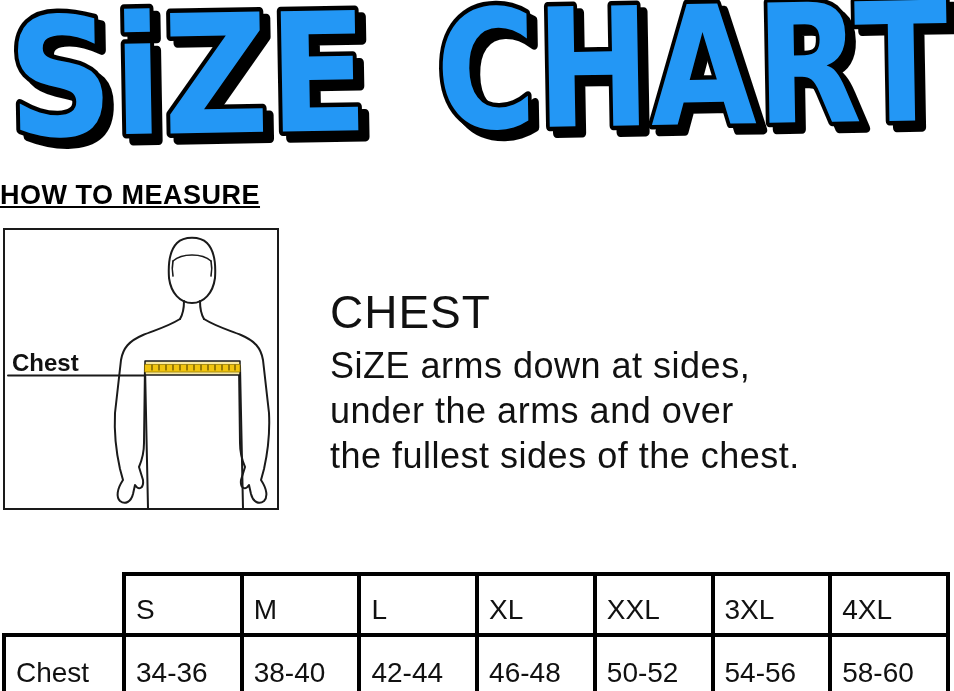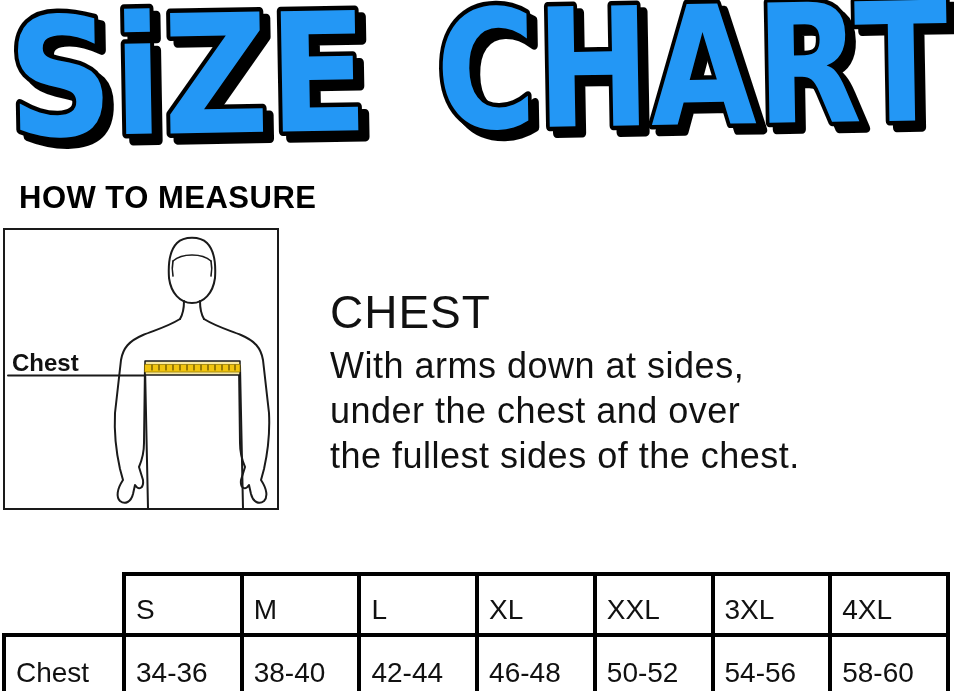--- a/index.html
+++ b/index.html
@@ -4,22 +4,22 @@
 <style>
   html,body{margin:0;padding:0;background:#fff;}
   .canvas{
     position:relative;width:954px;height:691px;background:#ffffff;
     font-family:"Liberation Sans",sans-serif;color:#111;overflow:hidden;
   }
   
   .title-wrap{position:absolute;left:0;top:0;width:756px;height:152px;}
   
   .htm-heading{
-    position:absolute;left:19px;top:180px;font-size:31px;font-weight:bold;
-    letter-spacing:0.5px;color:#000;
+    position:absolute;left:0;top:180px;font-size:27px;font-weight:bold;
+    letter-spacing:0.5px;color:#000;text-decoration:underline;
   }
   
   .figure-box{
     position:absolute;left:3px;top:228px;width:272px;height:278px;
     border:2px solid #1a1a1a;background:#fff;
   }
   
   .instructions{position:absolute;left:330px;top:289px;width:620px;}
   .instructions h2{
     margin:0 0 8px 0;font-size:46px;font-weight:400;letter-spacing:1px;
@@ -98,22 +98,22 @@
         <path d="M230 135 V140"></path>
       </g>
 
       <path stroke-width="2" d="M3 145.5 L140 145.5"></path>
       <text x="7" y="141" fill="#111" stroke="none" font-family="Liberation Sans, sans-serif" font-size="24" font-weight="bold">Chest</text>
     </svg>
   </div>
 
   <div class="instructions">
     <h2>CHEST</h2>
-    <div class="line">With arms down at sides,</div>
-    <div class="line">under the chest and over</div>
+    <div class="line">SiZE arms down at sides,</div>
+    <div class="line">under the arms and over</div>
     <div class="line">the fullest sides of the chest.</div>
   </div>
 
   <table class="size-table">
     <colgroup>
       <col style="width:120px">
         <col>
         <col>
         <col>
         <col>

